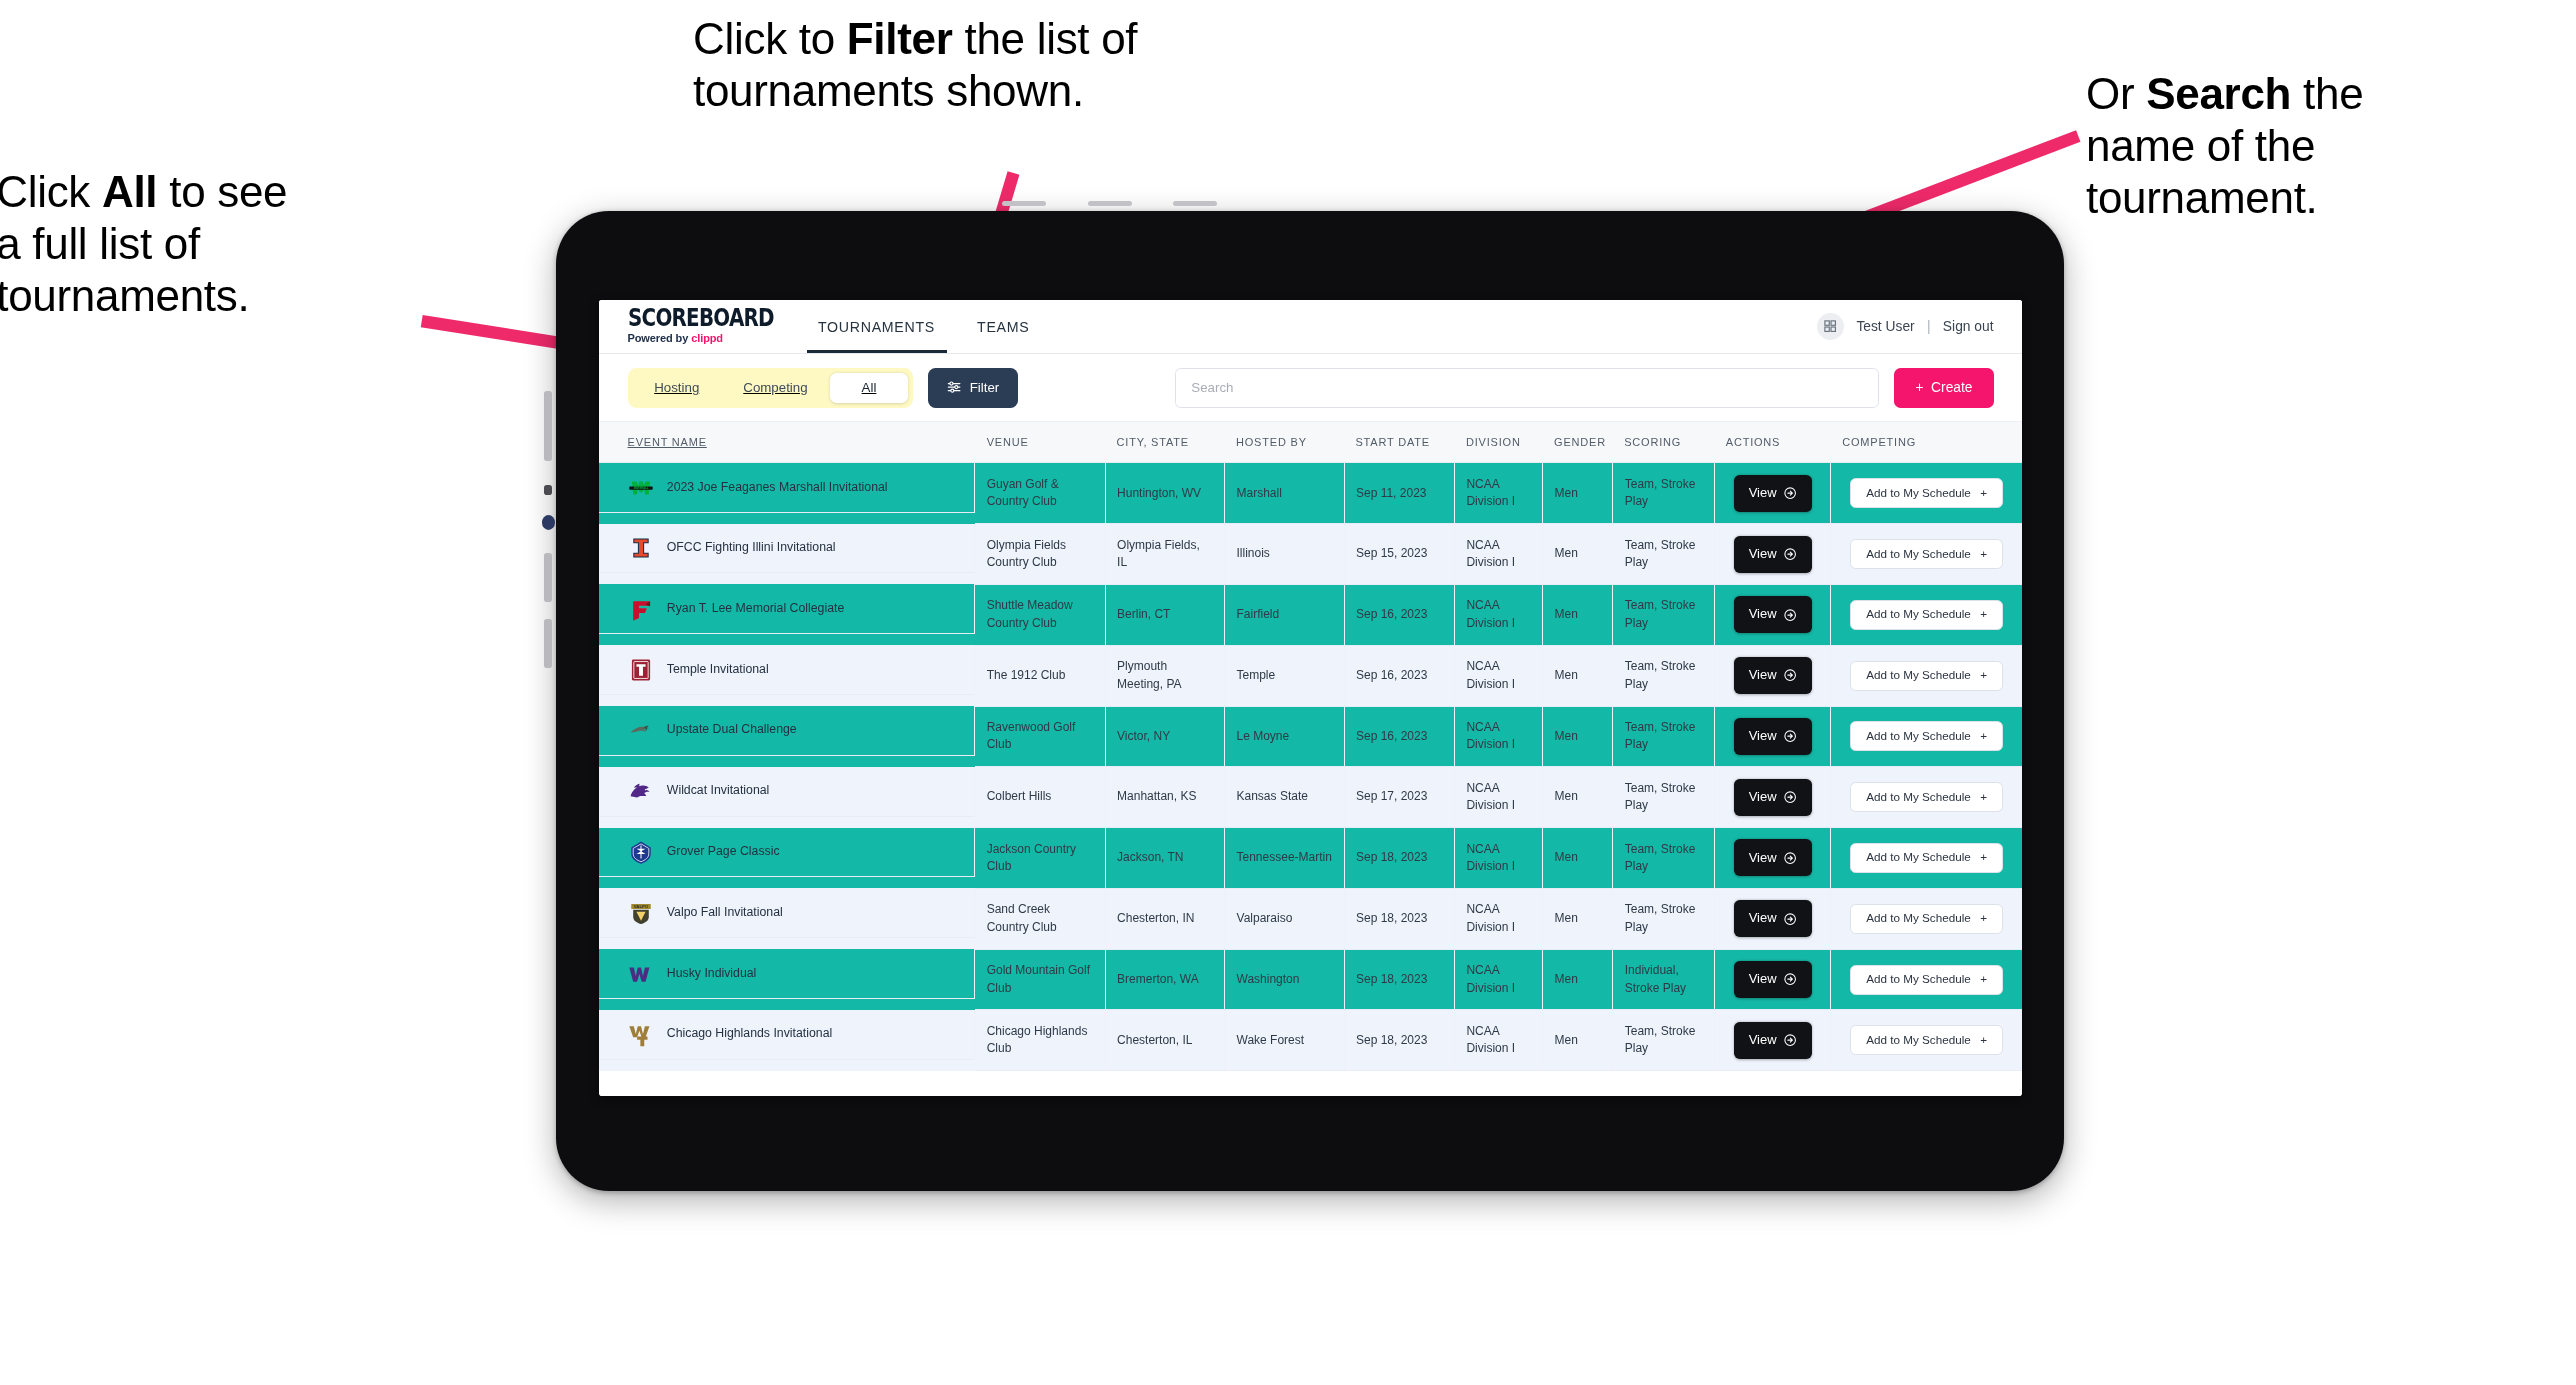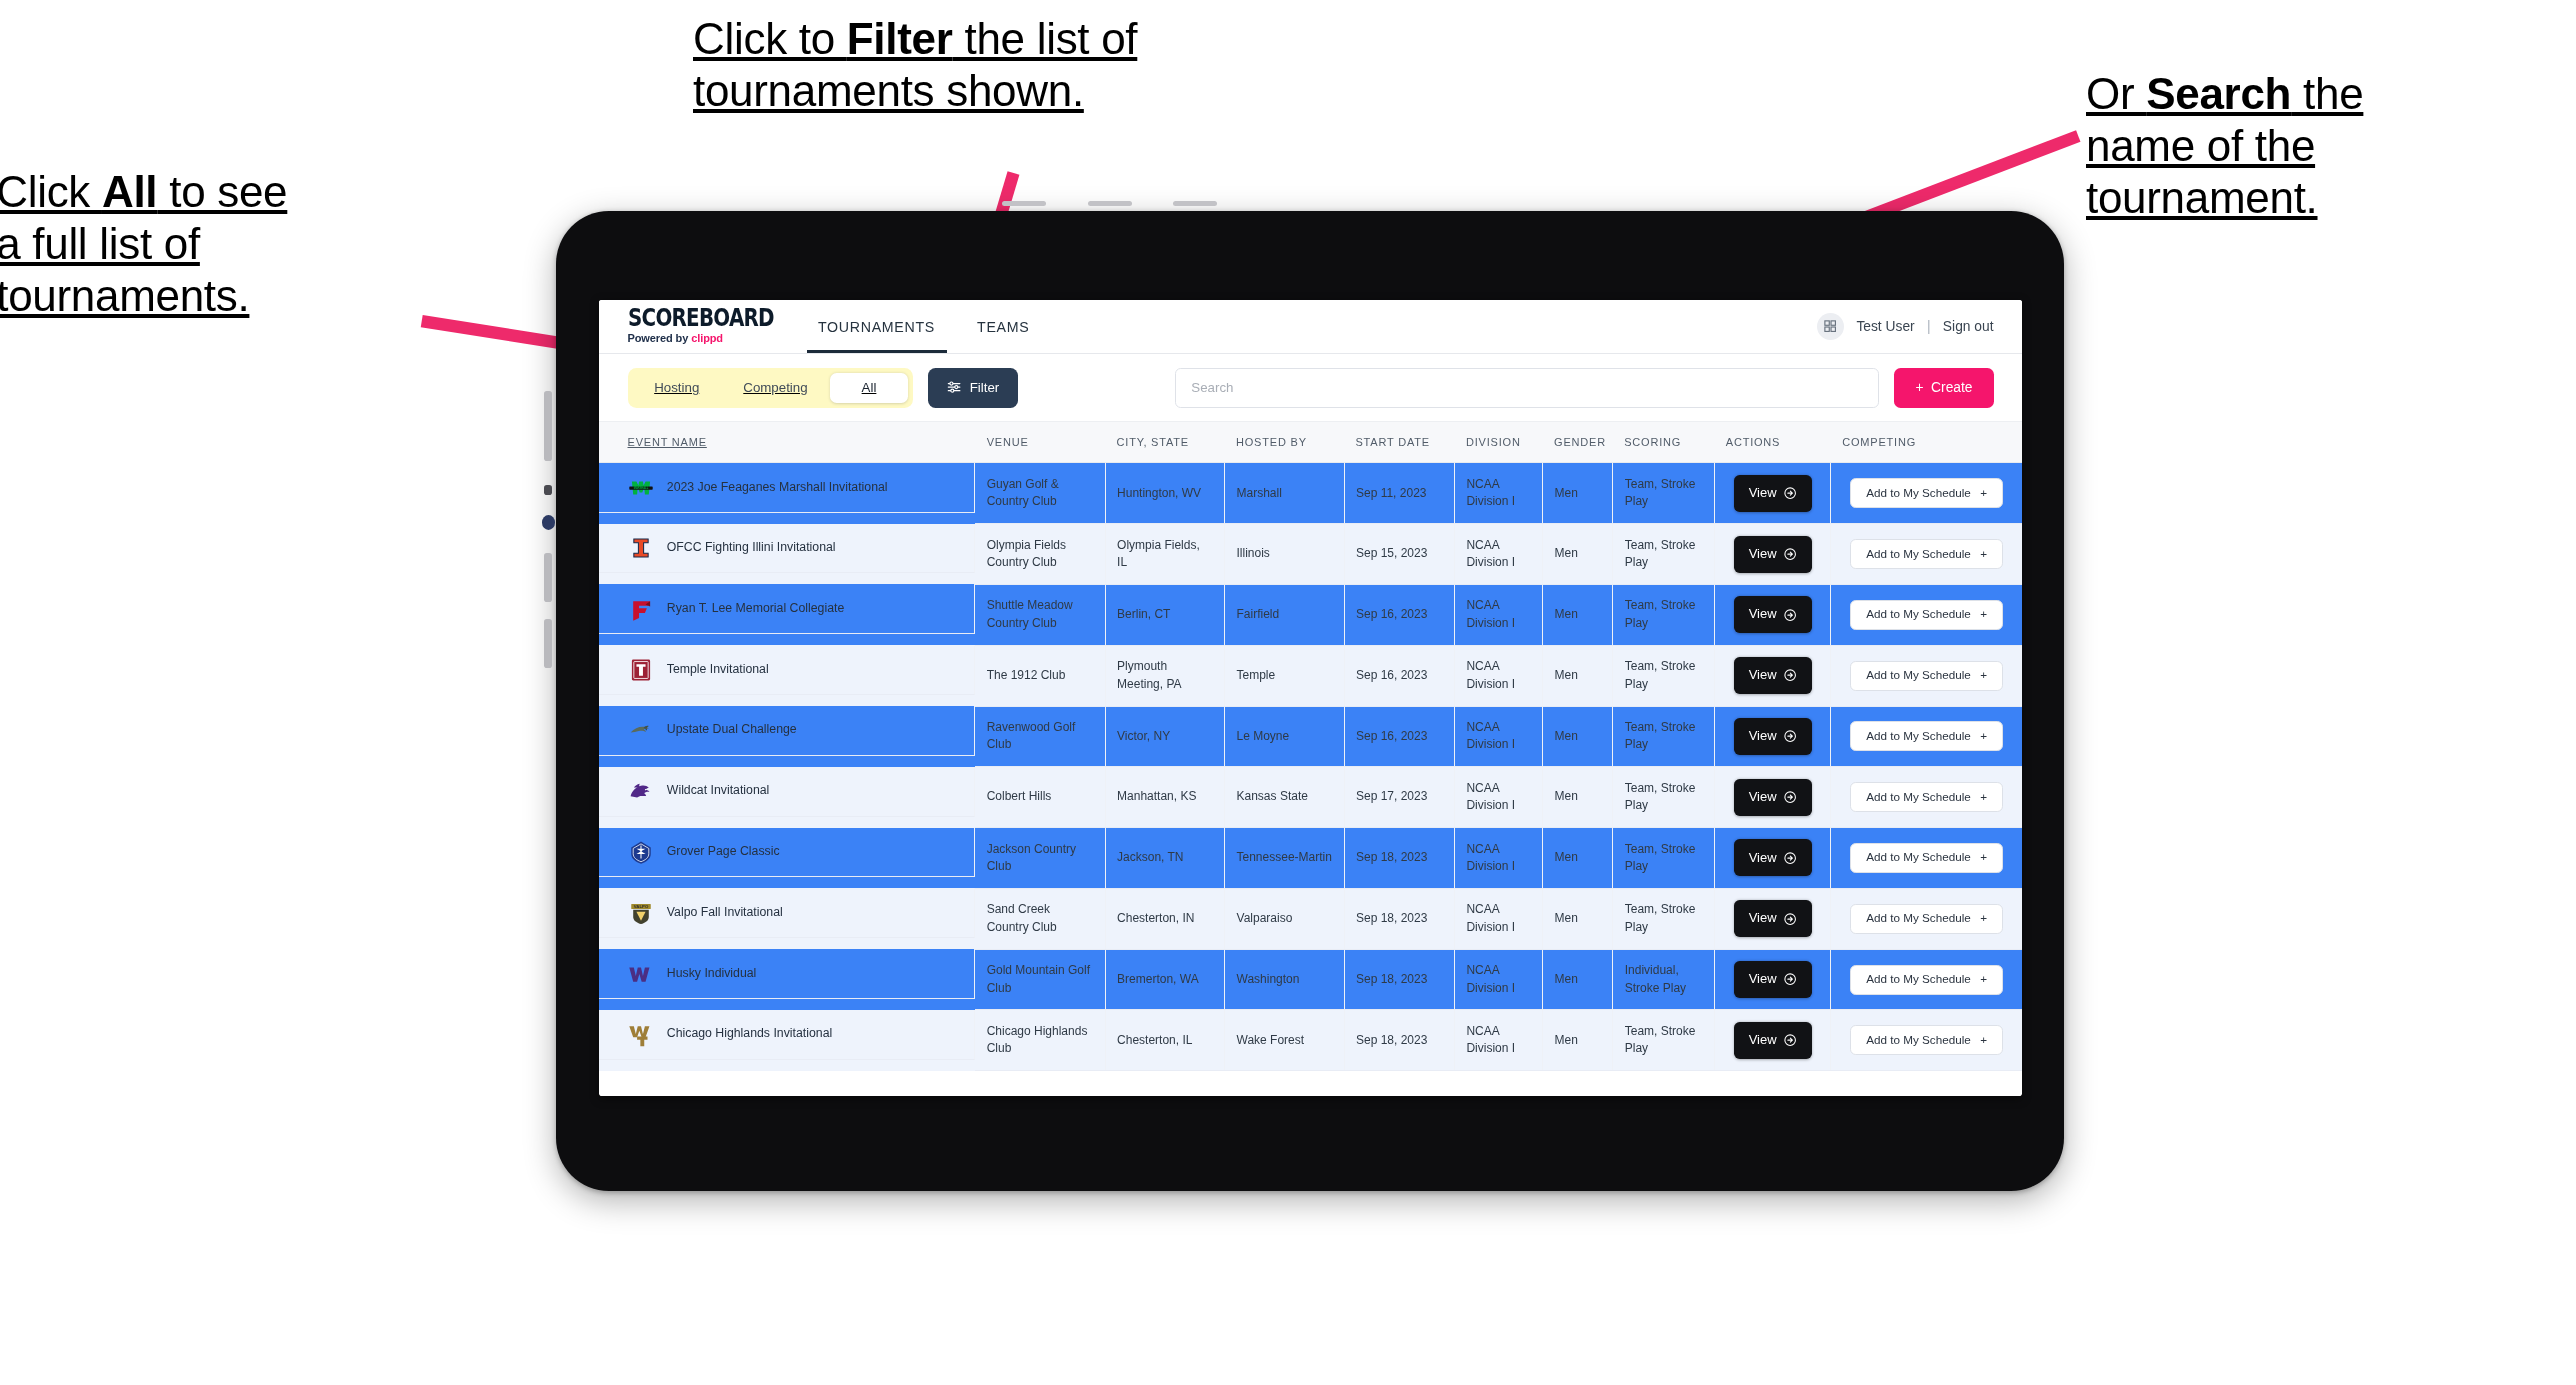--- a/index.html
+++ b/index.html
@@ -13,21 +13,20 @@
 
   
   .callout {
     position: absolute;
     color: #000;
     font-size: 44px;
     line-height: 1.18;
     font-weight: 400;
     letter-spacing: -0.3px;
     white-space: pre-line;
-    text-decoration: underline;
   }
   .callout b { font-weight: 700; }
   #callout-all     { left: -3.8px;  top: 166px; width: 446px; }
   #callout-filter  { left: 693px; top: 13.3px;  width: 665px; }
   #callout-search  { left: 2086px;top: 68px;  width: 475px; }
 
   .arrow-svg { position: absolute; overflow: visible; pointer-events: none; }
 
   
   #tablet {
@@ -153,21 +152,21 @@
   }
   #tbl thead th:first-child { padding-left: 28.5px; text-decoration: underline; }
   #tbl tbody td {
     font-size: 12px; color:#2f3a46;
     padding: 11.4px 11.4px; vertical-align: middle;
     border-bottom: 0.9px solid #e8ecf5;
     border-right: 0.9px solid #eef1f7;
     line-height: 1.45;
   }
   #tbl tbody td:last-child { border-right: none; }
-  #tbl tbody tr { background:#3b82f6; }
+  #tbl tbody tr { background:#14b8a6; }
   #tbl tbody tr:nth-child(even) { background:#eef3fc; }
   .ename { display:flex; align-items:center; gap:13.3px; padding-left:28.5px !important; }
   .ename .txt { font-size:12.3px; color:#253140; }
   .logo { width:26px; height:26px; flex:0 0 26px; display:block; }
 
   .view-btn {
     display:inline-flex; align-items:center; justify-content:center; gap:7.6px;
     background:#111215; color:#fff; border-radius:5.7px;
     height:37px; padding:0 15px; font-size:13px; cursor:pointer;
     box-shadow: 0 0.9px 2.8px rgba(0,0,0,.3);

